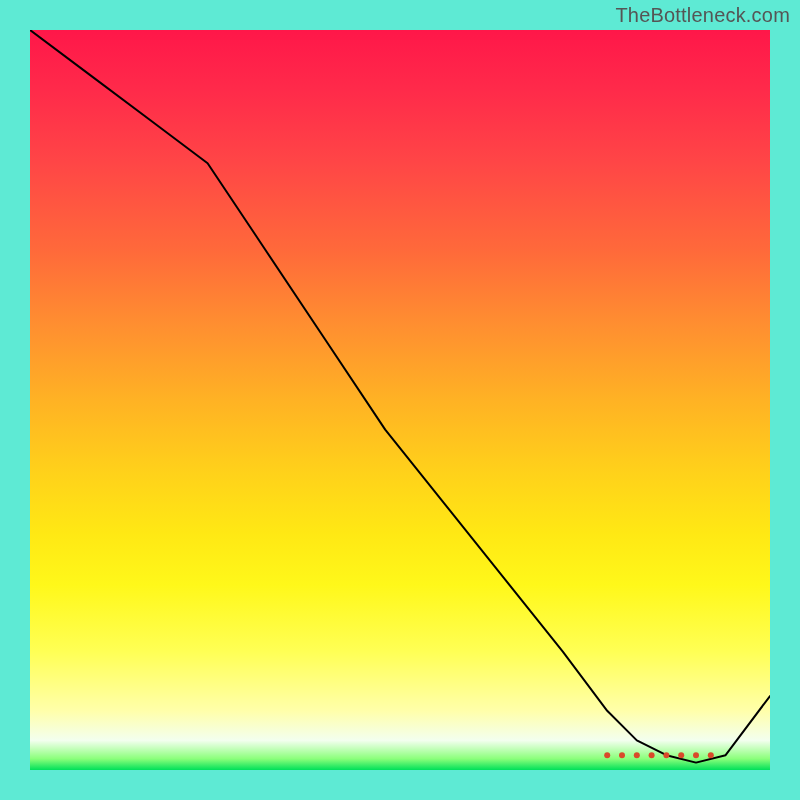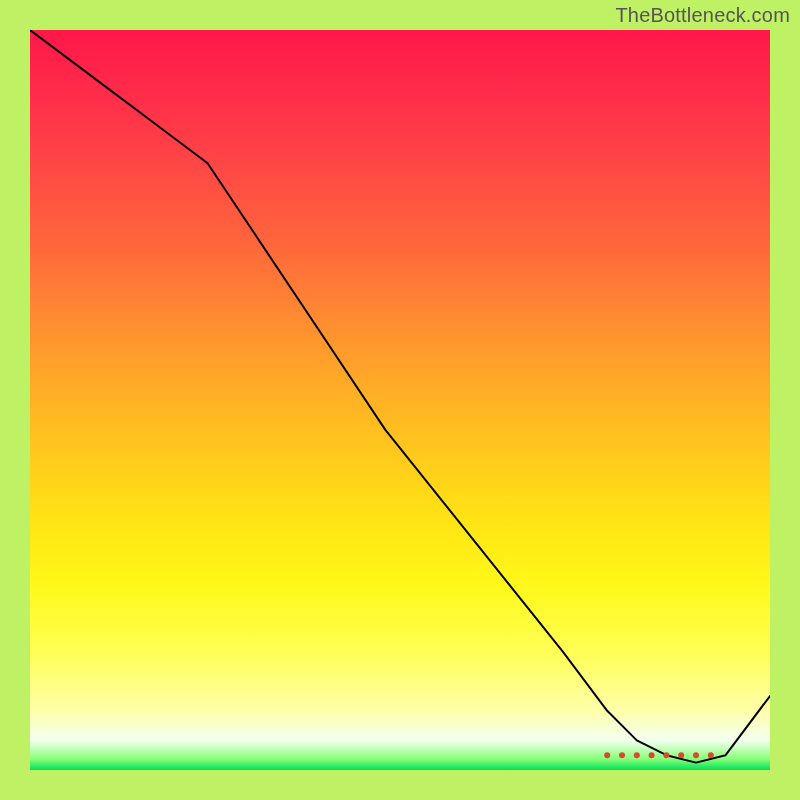--- a/index.html
+++ b/index.html
@@ -8,21 +8,21 @@
     width: 800px;
     height: 800px;
     background: #000;
     font-family: Arial, Helvetica, sans-serif;
     overflow: hidden;
   }
   .frame {
     position: relative;
     width: 800px;
     height: 800px;
-    background: #bef264;
+    background: #5eead4;
   }
   .attribution {
     position: absolute;
     top: 4px;
     right: 10px;
     color: #555;
     font-size: 20px;
     letter-spacing: 0.2px;
   }
   .plot-area {

